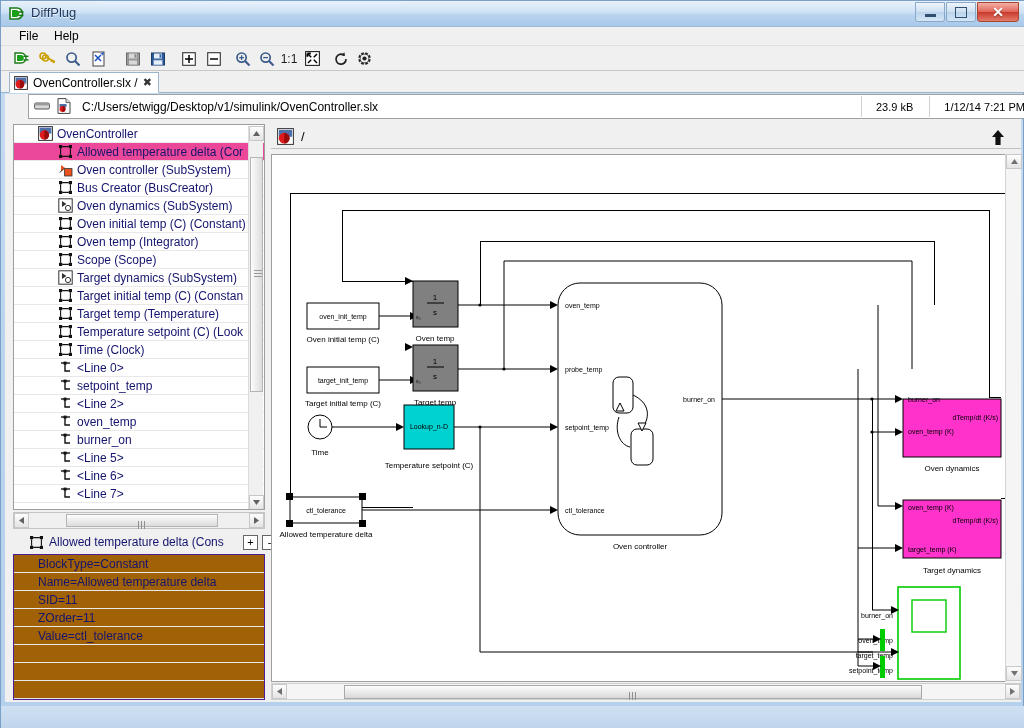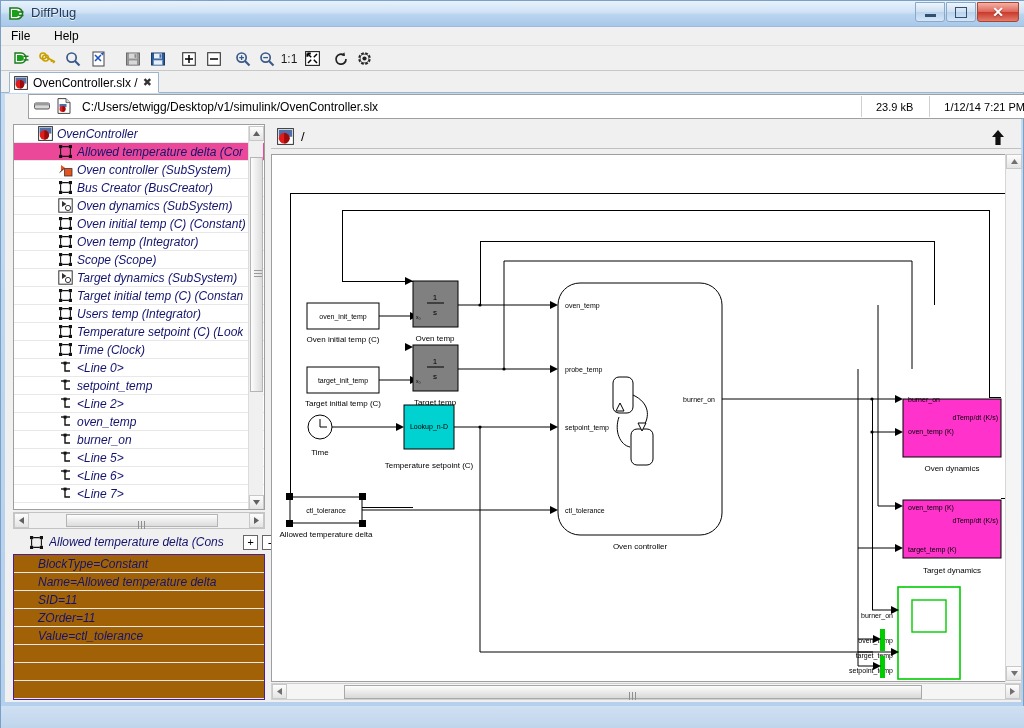--- a/index.html
+++ b/index.html
@@ -114,21 +114,21 @@
     display:flex; align-items:center;margin-left:15px;
   }
   #pathbar .pb-icon { width:18px; height:18px; margin-left:4px; position:relative;}
   #path-text { margin-left:7px; font-size:12px; color:#000; flex:1; }
   #path-size { font-size:11px; color:#000; margin-right:16px; }
   #path-date { font-size:11px; color:#000; margin-right:10px; }
   .pb-divider { width:1px; height:21px; background:#d0d0d0; }
 
   
   #leftpane {
-    position:absolute; left:8px; top:30px; width:252px; height:576px;font-style:italic;
+    position:absolute; left:8px; top:30px; width:252px; height:576px;
   }
   #tree {
     position:absolute; left:0; top:0; width:252px; height:386px;
     background:#fff; border:1px solid #9e9e9e;
     overflow:hidden;
   }
   .trow {
     position:relative; height:18px; line-height:18px;
     border-bottom:1px solid #e8e8e8;
     font-size:12px; color:#1a1a7a; white-space:nowrap;
@@ -266,21 +266,21 @@
       </div>
     <div class="winbtn" id="btn-max">
         <span class="glyph"></span>
       </div>
     <div class="winbtn" id="btn-close">
       <span class="glyph">✕</span>
     </div>
   </div>
 
   <div id="menubar">
-    <div class="menu-item" style="left:4px;">File</div>
+    <div class="menu-item" style="left:12px;">File</div>
     <div class="menu-item" style="left:47px;">Help</div>
   </div>
 
   <div id="toolbar">
     <div class="tb-btn" style="left:10px;">
       <svg width="17" height="15" viewBox="0 0 17 15">
         <path d="M1 2 h6 a5 5 0 0 1 0 10 h-6 z" fill="#fff" stroke="#1a7a1a" stroke-width="1.4"></path>
         <path d="M3 4 h3.8 a3 3 0 0 1 0 6 h-3.8 z" fill="#18a018"></path>
         <rect x="9.5" y="4.6" width="5" height="1.4" fill="#1a7a1a"></rect>
         <rect x="9.5" y="8.2" width="5" height="1.4" fill="#1a7a1a"></rect>
@@ -529,21 +529,21 @@
             </div>
             <div class="trow">
               <span class="indent" style="width: 40px;"></span>
               <span class="ticon"><svg width="15" height="15" viewBox="0 0 15 15">
                   <rect x="1" y="1" width="3.2" height="3.2" fill="#111"></rect>
                   <rect x="10.8" y="1" width="3.2" height="3.2" fill="#111"></rect>
                   <rect x="1" y="10.8" width="3.2" height="3.2" fill="#111"></rect>
                   <rect x="10.8" y="10.8" width="3.2" height="3.2" fill="#111"></rect>
                   <path d="M4.2 2.6 h6.6 M4.2 12.4 h6.6 M2.6 4.2 v6.6 M12.4 4.2 v6.6" stroke="#111" stroke-width="1.1"></path>
                 </svg></span>
-              <span class="tlabel">Users temp (Integrator)</span>
+              <span class="tlabel">Target temp (Temperature)</span>
             </div>
             <div class="trow">
               <span class="indent" style="width: 40px;"></span>
               <span class="ticon"><svg width="15" height="15" viewBox="0 0 15 15">
                   <rect x="1" y="1" width="3.2" height="3.2" fill="#111"></rect>
                   <rect x="10.8" y="1" width="3.2" height="3.2" fill="#111"></rect>
                   <rect x="1" y="10.8" width="3.2" height="3.2" fill="#111"></rect>
                   <rect x="10.8" y="10.8" width="3.2" height="3.2" fill="#111"></rect>
                   <path d="M4.2 2.6 h6.6 M4.2 12.4 h6.6 M2.6 4.2 v6.6 M12.4 4.2 v6.6" stroke="#111" stroke-width="1.1"></path>
                 </svg></span>

